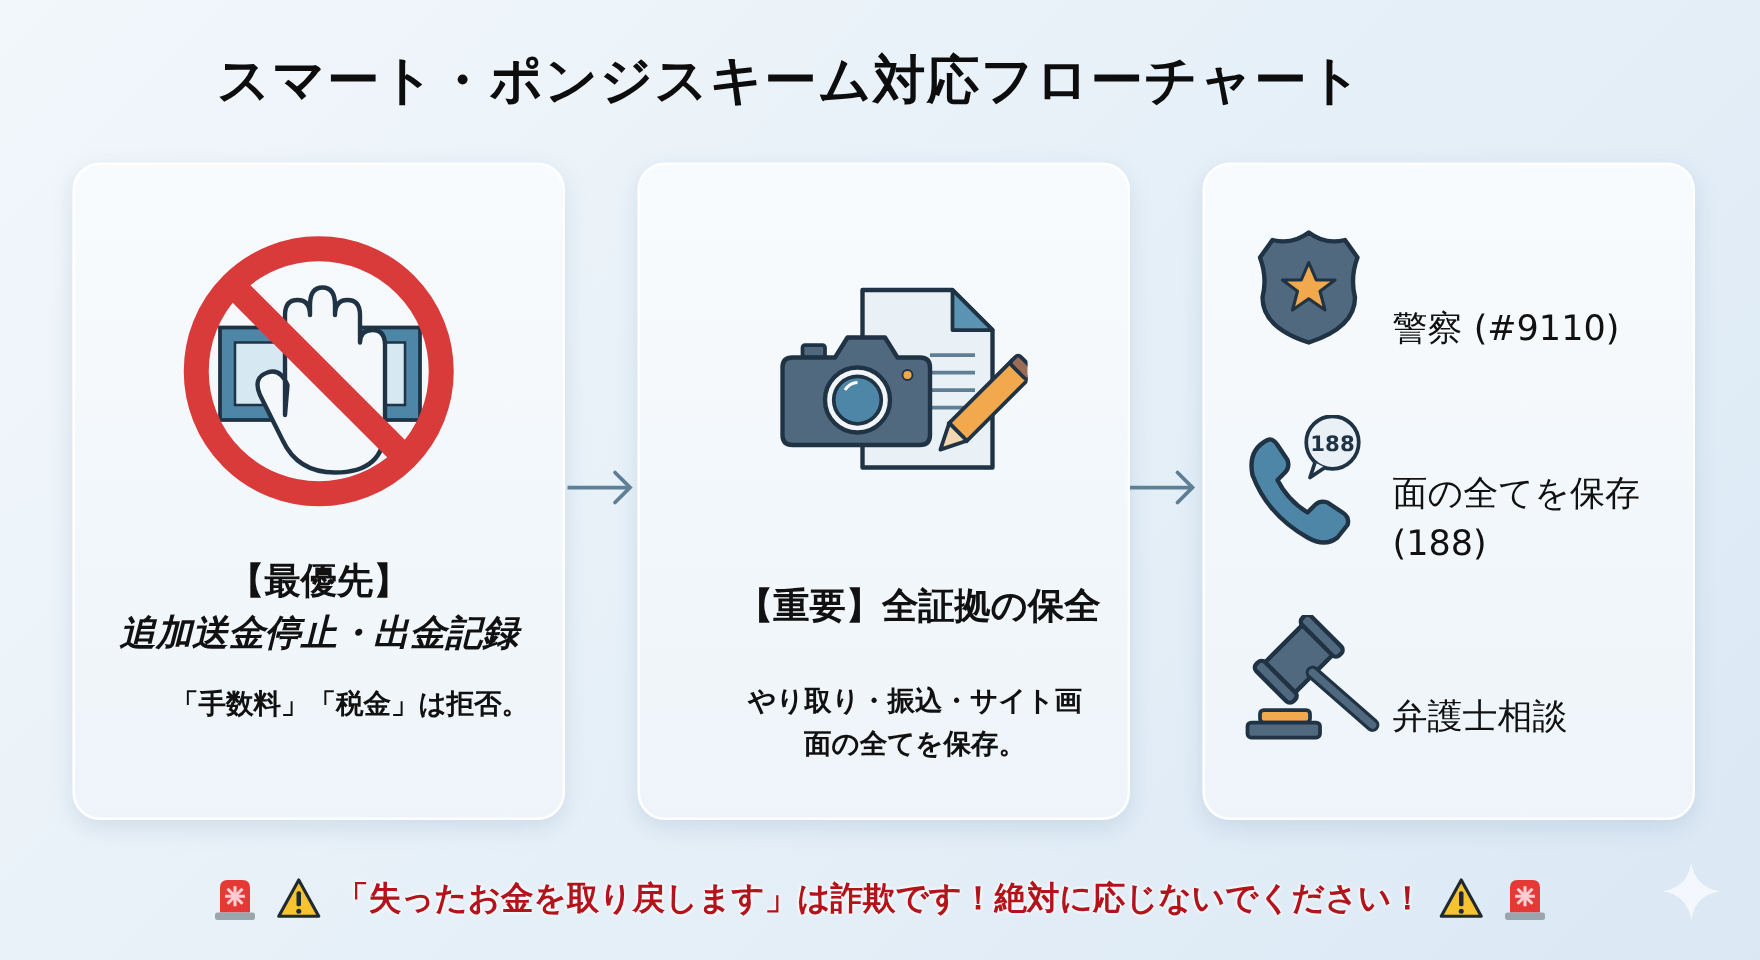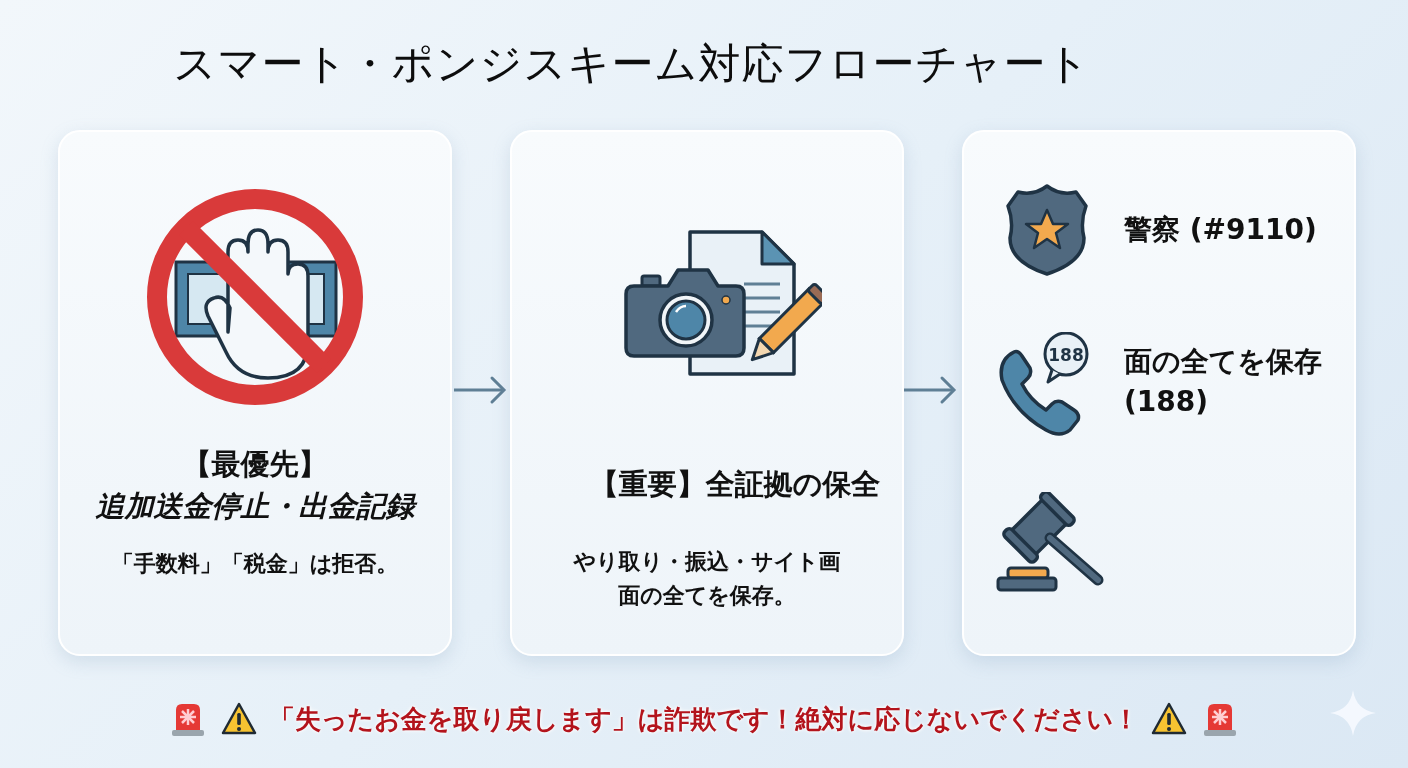--- a/index.html
+++ b/index.html
@@ -4,21 +4,21 @@
 <style>
   html, body { margin:0; padding:0; }
   body {
     width:1408px; height:768px; overflow:hidden; position:relative;
     background: linear-gradient(135deg, #f2f7fb 0%, #e6f0f8 50%, #dbe8f4 100%);
     font-family: "DejaVu Sans", "Liberation Sans", sans-serif;
     color:#111;
   }
   .title {
     position:absolute; left:0; top:36px; width:1264px; text-align:center;
-    font-size:42px; font-weight:normal; letter-spacing:1px; color:#0d0d0d;
+    font-size:42px; font-weight:bold; letter-spacing:1px; color:#0d0d0d;
   }
   .card {
     position:absolute; top:130px; height:522px; width:390px;
     background: linear-gradient(180deg, #f8fbfd 0%, #eef4f9 100%);
     border:2px solid #ffffff; border-radius:22px;
     box-shadow: 0 6px 18px rgba(120,150,180,0.22);
   }
   #card1 { left:58px; }
   #card2 { left:510px; }
   #card3 { left:962px; }
@@ -27,28 +27,28 @@
   }
   #arrow1 { left:452px; }
   #arrow2 { left:902px; }
   .icon-box { position:absolute; }
   .heading {
     position:absolute; left:0; width:100%; text-align:center;
     font-weight:bold; font-size:29px; line-height:40px; color:#111;
   }
   .body-text {
     position:absolute; left:0; width:100%; text-align:center;
-    font-weight:bold; font-size:22px; line-height:32px; color:#111;
+    font-weight:bold; font-size:22px; line-height:32px; color:#111;padding-left:25px;
   }
   .contact {
     position:absolute; left:0; width:100%; height:90px;
   }
   .contact .c-icon { position:absolute; left:30px; }
   .contact .c-label {
-    position:absolute; left:160px; font-weight:bold; font-size:28px; line-height:36px; color:#111;
+    position:absolute; left:150px; font-weight:normal; font-size:28px; line-height:36px; color:#111;margin-top:33px;
   }
   .warning {
     position:absolute; left:0; top:700px; width:1408px; text-align:center;
     font-size:26px; font-weight:bold; color:#b3141c; white-space:nowrap;
     text-shadow: 0 0 3px #ffffff, 0 0 4px #ffffff;
   }
   .warning span.wtext { vertical-align:middle; }
   .warning svg { vertical-align:middle; margin:0 3px; }
   .sparkle { position:absolute; left:1328px; top:688px; }
 </style>
@@ -151,20 +151,21 @@
           <rect x="20" y="18" width="50" height="34" rx="4" fill="#50697f" stroke="#1f3344" stroke-width="3.5"></rect>
           <rect x="14" y="14" width="10" height="42" rx="4" fill="#50697f" stroke="#1f3344" stroke-width="3.5"></rect>
           <rect x="66" y="14" width="10" height="42" rx="4" fill="#50697f" stroke="#1f3344" stroke-width="3.5"></rect>
         </g>
         <line x1="56" y1="46" x2="104" y2="88" stroke="#1f3344" stroke-width="11" stroke-linecap="round"></line>
         <line x1="56" y1="46" x2="104" y2="88" stroke="#50697f" stroke-width="6" stroke-linecap="round"></line>
         <rect x="14" y="76" width="40" height="10" rx="3" fill="#f2a94e" stroke="#1f3344" stroke-width="3"></rect>
         <rect x="4" y="86" width="58" height="12" rx="3" fill="#50697f" stroke="#1f3344" stroke-width="3"></rect>
       </svg>
     </div>
+    <div class="c-label" style="top:30px;">弁護士相談</div>
   </div>
 </div>
 
 <div class="warning">
   <svg width="36" height="38" viewBox="0 0 36 38">
     <path d="M6 30 L6 10 Q6 4 12 4 L24 4 Q30 4 30 10 L30 30 Z" fill="#e53935"></path>
     <g stroke="#ffcdd2" stroke-width="2.5">
         <line x1="18" y1="9" x2="18" y2="25"></line>
         <line x1="10" y1="17" x2="26" y2="17"></line>
         <line x1="12" y1="11" x2="24" y2="23"></line>

